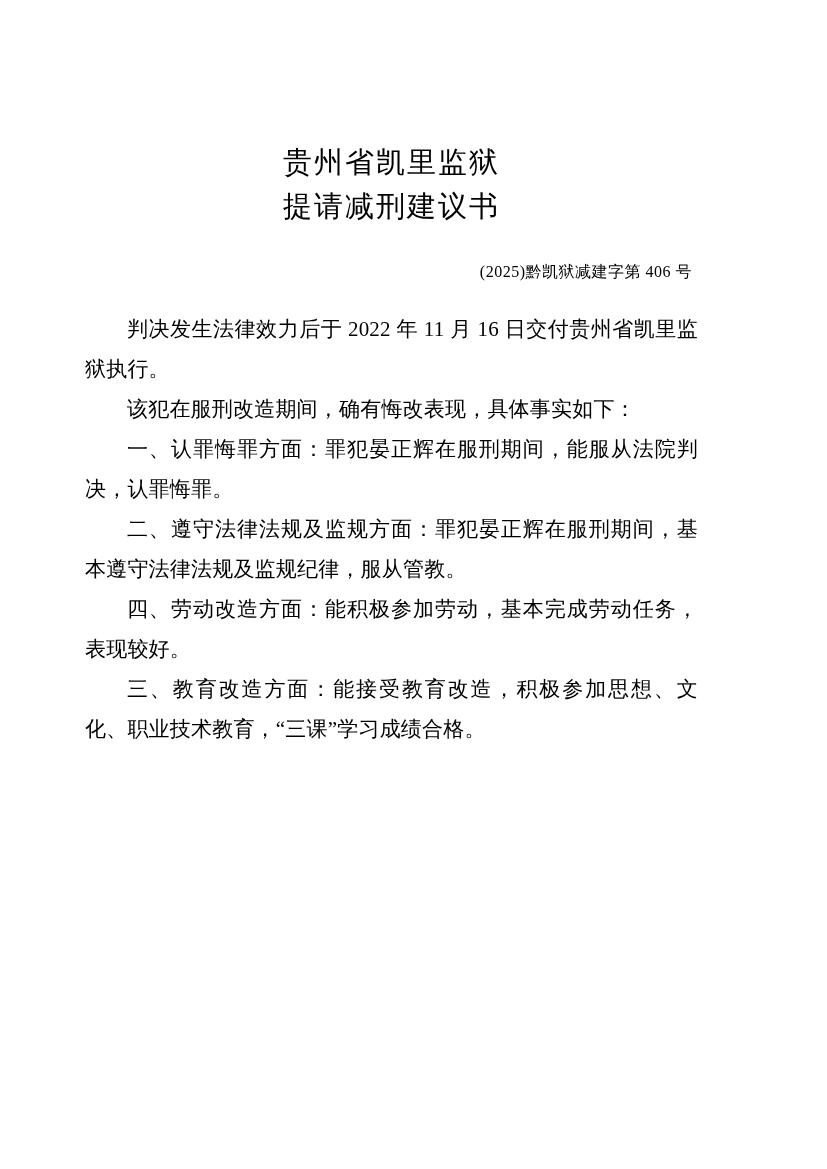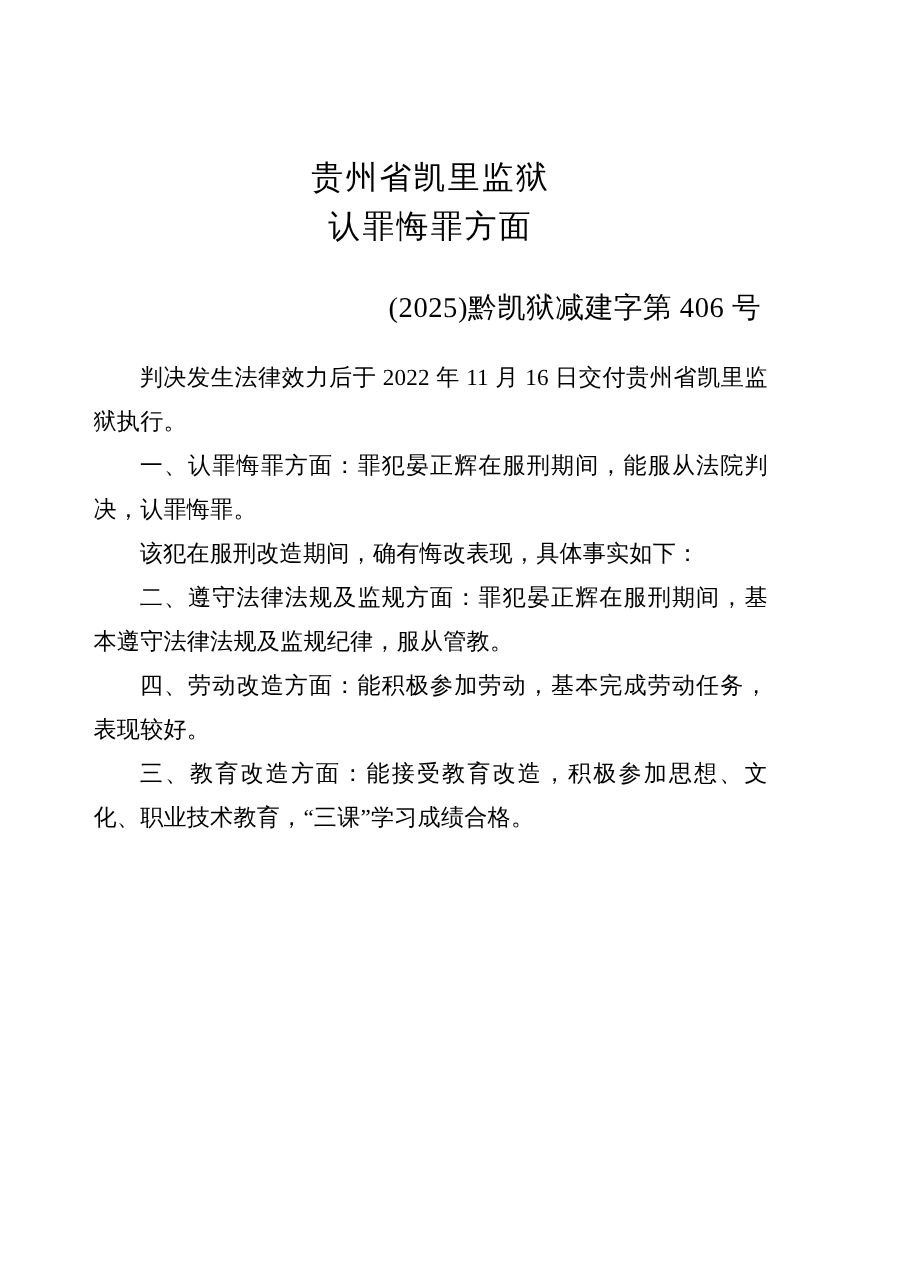--- a/index.html
+++ b/index.html
@@ -27,21 +27,21 @@
     line-height: 44px;
     letter-spacing: 2px;
     font-weight: normal;
     margin: 0;
   }
   .doc-title .line {
     display: block;
   }
   .doc-number {
     text-align: right;
-    font-size: 26px;
+    font-size: 16px;
     margin-top: 34px;
     margin-right: 6px;
     letter-spacing: 0.5px;
   }
   .body-text {
     margin-top: 26px;
   }
   .para {
     font-size: 21px;
     line-height: 40px;
@@ -52,27 +52,27 @@
     letter-spacing: 0.2px;
   }
 </style>
 </head>
 <body>
 
 <div class="page">
 
   <h1 class="doc-title">
     <span class="line">贵州省凯里监狱</span>
-    <span class="line">认罪悔罪方面</span>
+    <span class="line">提请减刑建议书</span>
   </h1>
 
   <div class="doc-number">(2025)黔凯狱减建字第 406 号</div>
 
   <div class="body-text">
     <p class="para">判决发生法律效力后于 2022 年 11 月 16 日交付贵州省凯里监狱执行。</p>
+    <p class="para">该犯在服刑改造期间，确有悔改表现，具体事实如下：</p>
     <p class="para">一、认罪悔罪方面：罪犯晏正辉在服刑期间，能服从法院判决，认罪悔罪。</p>
-    <p class="para">该犯在服刑改造期间，确有悔改表现，具体事实如下：</p>
     <p class="para">二、遵守法律法规及监规方面：罪犯晏正辉在服刑期间，基本遵守法律法规及监规纪律，服从管教。</p>
     <p class="para">四、劳动改造方面：能积极参加劳动，基本完成劳动任务，表现较好。</p>
     <p class="para">三、教育改造方面：能接受教育改造，积极参加思想、文化、职业技术教育，“三课”学习成绩合格。</p>
   </div>
 
 </div>
 
 </body></html>

